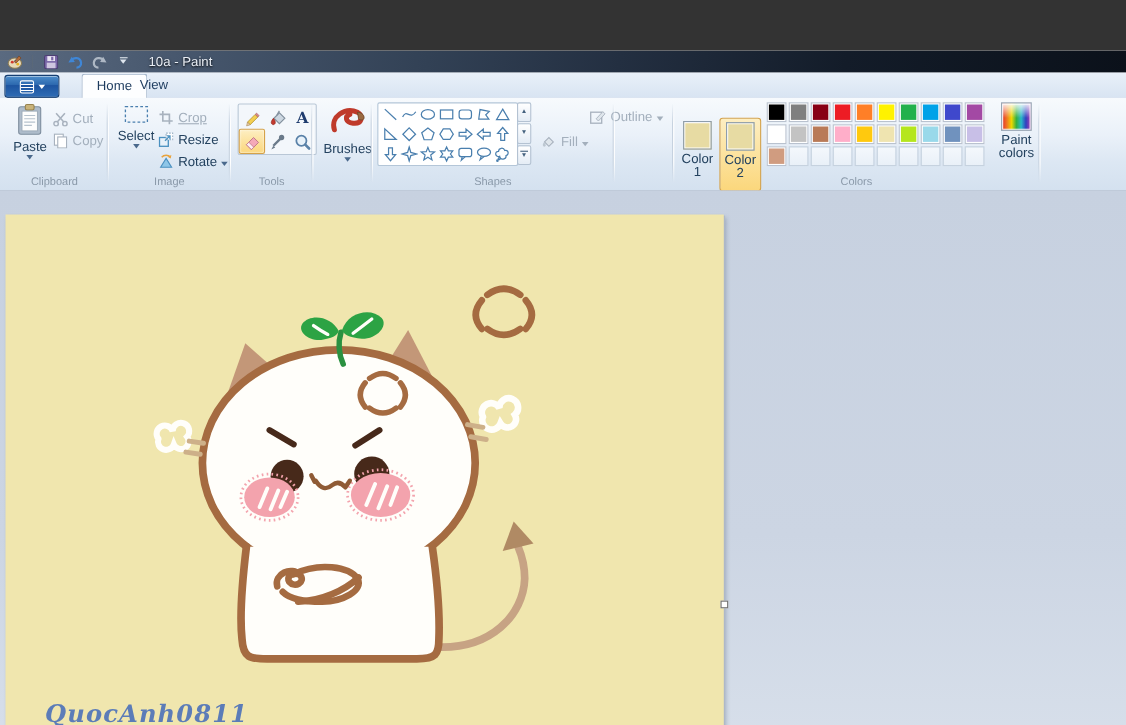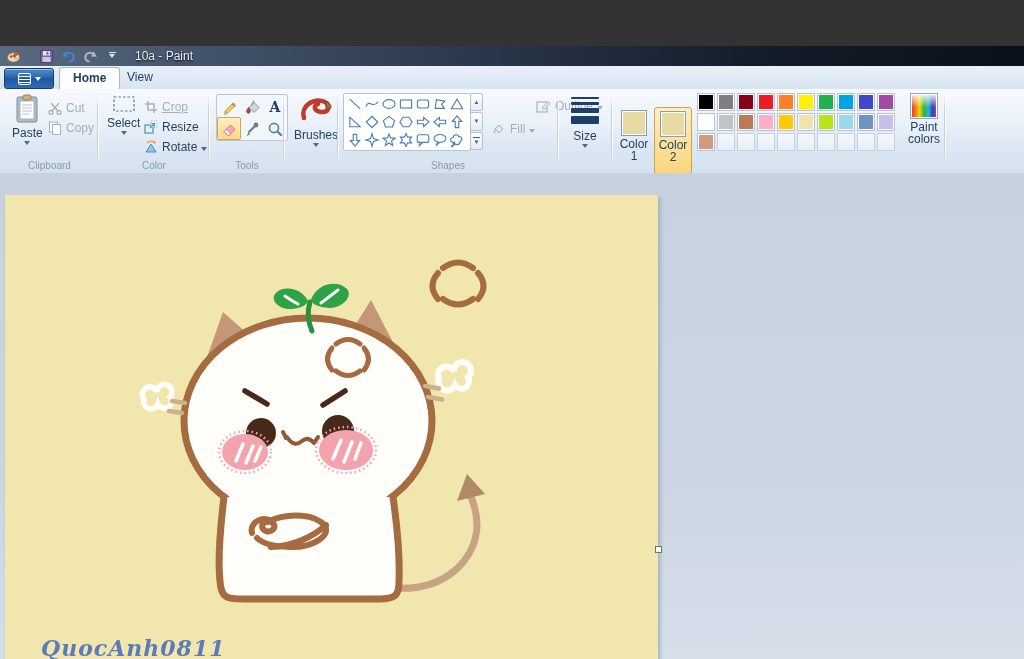--- a/index.html
+++ b/index.html
@@ -24,21 +24,21 @@
   #app-menu-btn{position:absolute;left:4px;top:2px;width:48px;height:19px;border-radius:3px;
     background:linear-gradient(180deg,#4e8ecb,#2a66ad 45%,#1d54a0 46%,#2f6cb4);
     border:1px solid #153e72;box-shadow:inset 0 1px 0 rgba(255,255,255,.45);
     display:flex;align-items:center;justify-content:center;gap:4px;}
   .menu-glyph{width:11px;height:10px;border:1px solid #fff;border-radius:2px;background:
     linear-gradient(180deg,transparent 2px,#fff 2px,#fff 3px,transparent 3px,transparent 5px,#fff 5px,#fff 6px,transparent 6px,transparent 8px,#fff 8px,#fff 9px,transparent 9px);}
   .menu-caret{width:0;height:0;border:3px solid transparent;border-top:4px solid #fff;margin-top:4px;}
   .tab{position:absolute;top:1px;height:21px;line-height:21px;padding:0 13px;color:#1e3c5f;}
   .tab.active{background:#fdfeff;border:1px solid #a7b8cc;border-bottom:none;border-radius:3px 3px 0 0;
     box-shadow:inset 0 1px 0 #fff;}
-  #tab-home{left:59px;font-weight:bold;}
+  #tab-home{left:74px;}
   #tab-view{left:114px;}
 
   
   #ribbon{position:absolute;left:0;top:43px;width:1024px;height:84px;
     background:linear-gradient(180deg,#f7fafd 0%,#eaf1f9 40%,#dce7f3 70%,#d4e1ef 100%);
     border-bottom:1px solid #97a8bc;}
   .group{position:absolute;top:0;height:84px;}
   .group-label{position:absolute;bottom:2px;left:0;right:0;text-align:center;
     font-size:10px;color:#8a99a9;}
   .gdiv{position:absolute;top:5px;height:72px;width:1px;
@@ -217,21 +217,21 @@
       </div>
       <div class="smallbtn" style="left:44px;top:47px;">
         <svg width="14" height="14" viewBox="0 0 14 14">
           <path d="M2,12 L7,4 L12,12 Z" fill="#8ec6e8" stroke="#4a90c0" stroke-width="1"></path>
           <path d="M3,3 C5,0.5 9,0.5 11,3" fill="none" stroke="#e8a33d" stroke-width="1.4"></path>
           <path d="M11.8,0.8 L11.2,4 L8.4,2.6 Z" fill="#e8a33d"></path>
         </svg>
         <span class="lbl">Rotate</span>
         <div class="caret-dn"></div>
       </div>
-      <div class="group-label">Color</div>
+      <div class="group-label">Image</div>
     </div>
     <div class="gdiv" style="left:208px;"></div>
 
     <div class="group" style="left:211px;width:72px;">
       <div class="toolgrid">
         <div class="toolcell">
           <svg width="16" height="16" viewBox="0 0 16 16">
             <path d="M4,12 L11,5 L13.4,7.4 L6.4,14.4 Z" fill="#f3cf52" stroke="#b99b35" stroke-width=".8"></path>
             <path d="M4,12 L3.2,15.6 L6.4,14.4 Z" fill="#eccfa5" stroke="#a98c5e" stroke-width=".6"></path>
             <path d="M11,5 L12.2,3.8 L14.6,6.2 L13.4,7.4 Z" fill="#d98a8a" stroke="#a86868" stroke-width=".6"></path>
@@ -415,32 +415,20 @@
           <path d="M4,7 L8,3 L12,7 L8,11 Z" fill="#dfe6ec" stroke="#a8b2be" stroke-width="1"></path>
           <path d="M3.6,7 C2.6,8.5 2,9.8 2.8,10.8 C3.6,11.8 5.2,11.2 5.2,9.8 Z" fill="#bcc7d1"></path>
         </svg>
         <span class="lbl">Fill</span>
         <div class="caret-dn gray"></div>
       </div>
       <div class="group-label">Shapes</div>
     </div>
     <div class="gdiv" style="left:557px;"></div>
 
-    <div class="group" style="left:560px;width:51px;">
-      <div class="bigbtn" style="left:7px;top:6px;">
-        <div class="sizebars">
-          <div style="height:2px;"></div>
-            <div style="height:3px;"></div>
-          <div style="height:5px;"></div>
-            <div style="height:8px;"></div>
-        </div>
-        <span class="lbl" style="margin-top:5px;">Size</span>
-        <div class="caret-dn"></div>
-      </div>
-    </div>
     <div class="gdiv" style="left:611px;"></div>
 
     <div class="group" style="left:613px;width:331px;">
       <div class="colorbtn" style="left:3px;">
         <div class="sw" id="color1-swatch" style="background: rgb(231, 219, 163);"></div>
         <div class="lbl">
           <div>Color 1</div>
         </div>
       </div>
       <div class="colorbtn selected" style="left:41px;">
@@ -520,20 +508,21 @@
           <div class="pswatch empty"></div>
           <div class="pswatch empty"></div>
           <div class="pswatch empty"></div>
           <div class="pswatch empty"></div>
           <div class="pswatch empty"></div>
         </div>
       <div id="edit-colors">
         <div class="ic"></div>
         <div class="lbl">Paint colors</div>
       </div>
+      <div class="group-label">Colors</div>
     </div>
     <div class="gdiv" style="left:944px;"></div>
   </div>
 
   <div id="workspace">
     <div id="paint-canvas" style="background: rgb(240, 230, 174); --outline: #a56b41; --body: #fffefa; --ear: #c39778; --sprout: #2ca344; --blush: #f3a3ad; --eye: #47291a; --mouth: #8f5b35; --tail: #c7a384; --tailtip: #b08a64; --steam: #fffefa; --dash: #cdb089; --signature_color: #5b7cb8;">
       <svg width="653" height="493" viewBox="0 0 653 493">
 
         <path d="M 388,393 C 442,397 471,363 472,331 C 472,318 469,309 466,302" fill="none" style="stroke:var(--tail,#c7a384)" stroke-width="7" stroke-linecap="round"></path>
         <path d="M 452,306 L 480,299 L 462,279 Z" style="fill:var(--tailtip,#b08a64)"></path>

